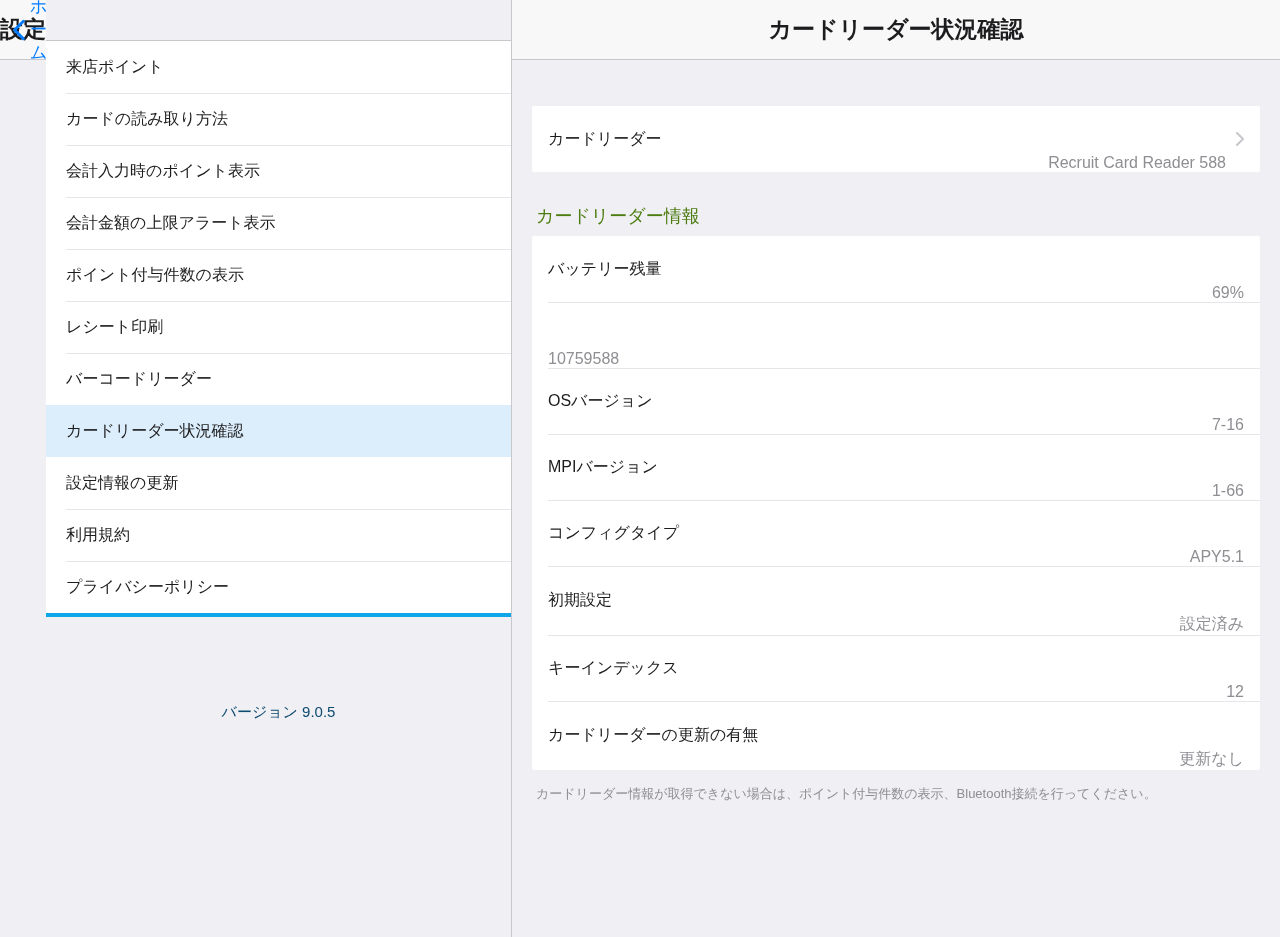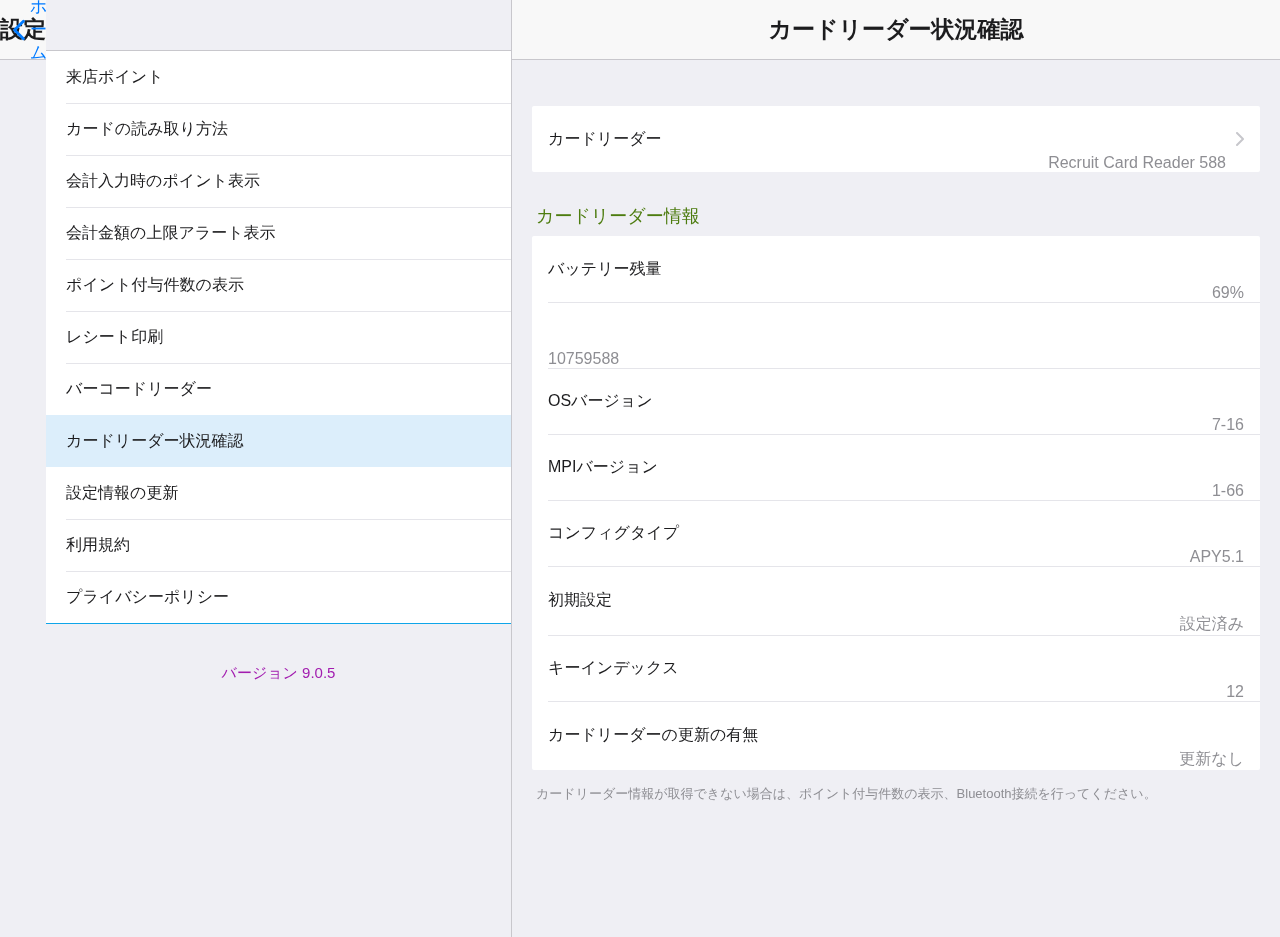--- a/index.html
+++ b/index.html
@@ -60,22 +60,21 @@
   .master-scroll {
     flex: 1;
     overflow: auto;
   }
   .sidebar-spacer {
     height: 40px;
   }
   .sidebar-group {
     background: #ffffff;
     border-top: 1px solid #c8c7cc;
-    border-bottom: 1px solid #0ea5e9;
-    margin-top: 10px;
+    border-bottom: 4px solid #0ea5e9;
   }
   .sidebar-item {
     position: relative;
     height: 52px;
     padding-left: 20px;
     display: flex;
     align-items: center;
     font-size: 16px;
     color: #1c1c1e;
     cursor: pointer;
@@ -93,23 +92,23 @@
     background: #dceefb;
   }
   .sidebar-item.selected::before {
     display: none;
   }
   .sidebar-item.selected + .sidebar-item::before {
     display: none;
   }
   .version {
     text-align: center;
-    padding-top: 40px;
+    padding-top: 86px;
     font-size: 15px;
-    color: #a21caf;
+    color: #0c4a6e;
   }
 
   
   .detail {
     width: 768px;
     display: flex;
     flex-direction: column;
     background: #efeff4;
   }
   .detail-scroll {

